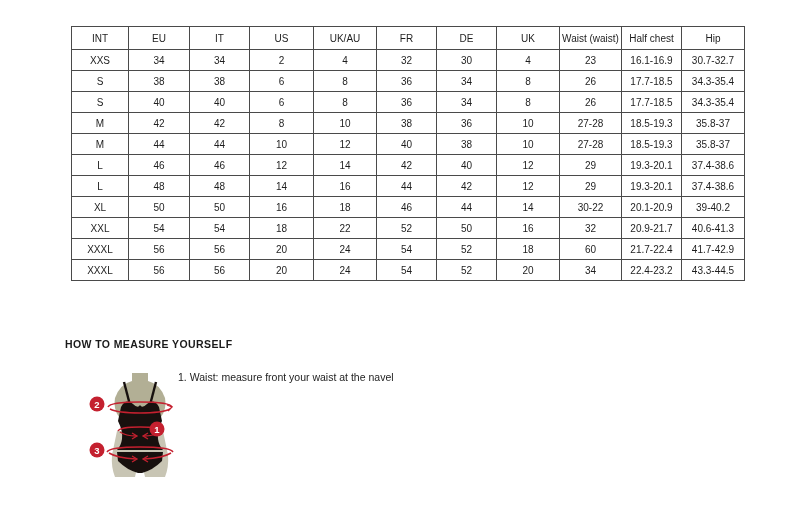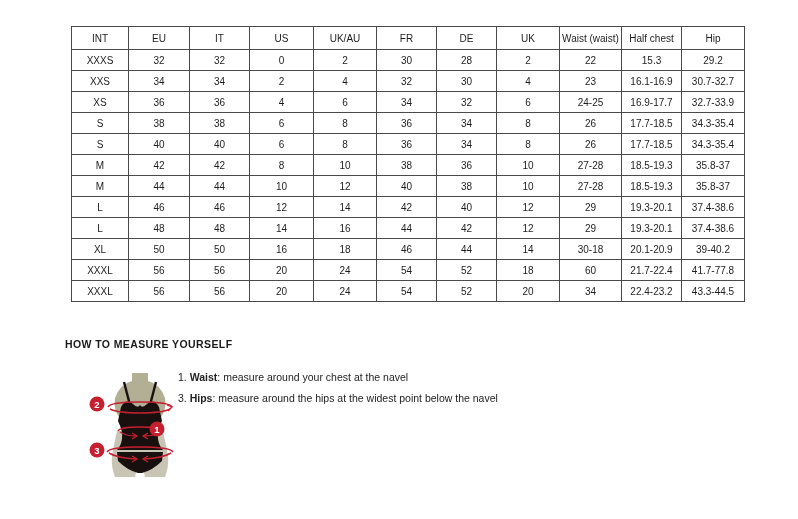--- a/index.html
+++ b/index.html
@@ -59,21 +59,21 @@
     left: 84px; top: 370px;
     width: 112px; height: 112px;
   }
   .steps {
     position: absolute;
     left: 178px; top: 367px;
     font-size: 10.5px;
     color: #232323;
   }
   .step { height: 21px; line-height: 21px; white-space: nowrap; }
-  .step b { font-weight: 700; }
+  .step b { font-weight: 400; }
 </style>
 </head>
 <body>
 
 <div class="page">
 
   <table class="size-chart">
     <thead>
       <tr id="header-row">
           <th>INT</th>
@@ -84,57 +84,31 @@
           <th>FR</th>
           <th>DE</th>
           <th>UK</th>
           <th>Waist (waist)</th>
           <th>Half chest</th>
           <th>Hip</th>
         </tr>
     </thead>
     <tbody id="table-body">
         <tr>
-          <td>XXXS</td>
-          <td>32</td>
-          <td>32</td>
-          <td>0</td>
-          <td>2</td>
-          <td>30</td>
-          <td>28</td>
-          <td>2</td>
-          <td>22</td>
-          <td>15.3</td>
-          <td>29.2</td>
-        </tr>
-        <tr>
           <td>XXS</td>
           <td>34</td>
           <td>34</td>
           <td>2</td>
           <td>4</td>
           <td>32</td>
           <td>30</td>
           <td>4</td>
           <td>23</td>
           <td>16.1-16.9</td>
           <td>30.7-32.7</td>
-        </tr>
-        <tr>
-          <td>XS</td>
-          <td>36</td>
-          <td>36</td>
-          <td>4</td>
-          <td>6</td>
-          <td>34</td>
-          <td>32</td>
-          <td>6</td>
-          <td>24-25</td>
-          <td>16.9-17.7</td>
-          <td>32.7-33.9</td>
         </tr>
         <tr>
           <td>S</td>
           <td>38</td>
           <td>38</td>
           <td>6</td>
           <td>8</td>
           <td>36</td>
           <td>34</td>
           <td>8</td>
@@ -209,36 +183,49 @@
         </tr>
         <tr>
           <td>XL</td>
           <td>50</td>
           <td>50</td>
           <td>16</td>
           <td>18</td>
           <td>46</td>
           <td>44</td>
           <td>14</td>
-          <td>30-18</td>
+          <td>30-22</td>
           <td>20.1-20.9</td>
           <td>39-40.2</td>
+        </tr>
+        <tr>
+          <td>XXL</td>
+          <td>54</td>
+          <td>54</td>
+          <td>18</td>
+          <td>22</td>
+          <td>52</td>
+          <td>50</td>
+          <td>16</td>
+          <td>32</td>
+          <td>20.9-21.7</td>
+          <td>40.6-41.3</td>
         </tr>
         <tr>
           <td>XXXL</td>
           <td>56</td>
           <td>56</td>
           <td>20</td>
           <td>24</td>
           <td>54</td>
           <td>52</td>
           <td>18</td>
           <td>60</td>
           <td>21.7-22.4</td>
-          <td>41.7-77.8</td>
+          <td>41.7-42.9</td>
         </tr>
         <tr>
           <td>XXXL</td>
           <td>56</td>
           <td>56</td>
           <td>20</td>
           <td>24</td>
           <td>54</td>
           <td>52</td>
           <td>20</td>
@@ -302,17 +289,16 @@
         <text x="73" y="61.5" text-anchor="middle" font-size="9.5" font-weight="bold" fill="#ffffff" font-family="Liberation Sans, sans-serif">1</text>
       </g>
       <g>
         <circle cx="13" cy="79" r="7.5" fill="#c4202f"></circle>
         <text x="13" y="82.5" text-anchor="middle" font-size="9.5" font-weight="bold" fill="#ffffff" font-family="Liberation Sans, sans-serif">3</text>
       </g>
     </svg>
   </div>
 
   <div class="steps" id="steps-list">
-      <div class="step"><span>1. </span><b>Waist</b><span>: measure around your chest at the navel</span></div>
-      <div class="step"><span>3. </span><b>Hips</b><span>: measure around the hips at the widest point below the navel</span></div>
+      <div class="step"><span>1. </span><b>Waist</b><span>: measure front your waist at the navel</span></div>
     </div>
 
 </div>
 
 </body></html>

